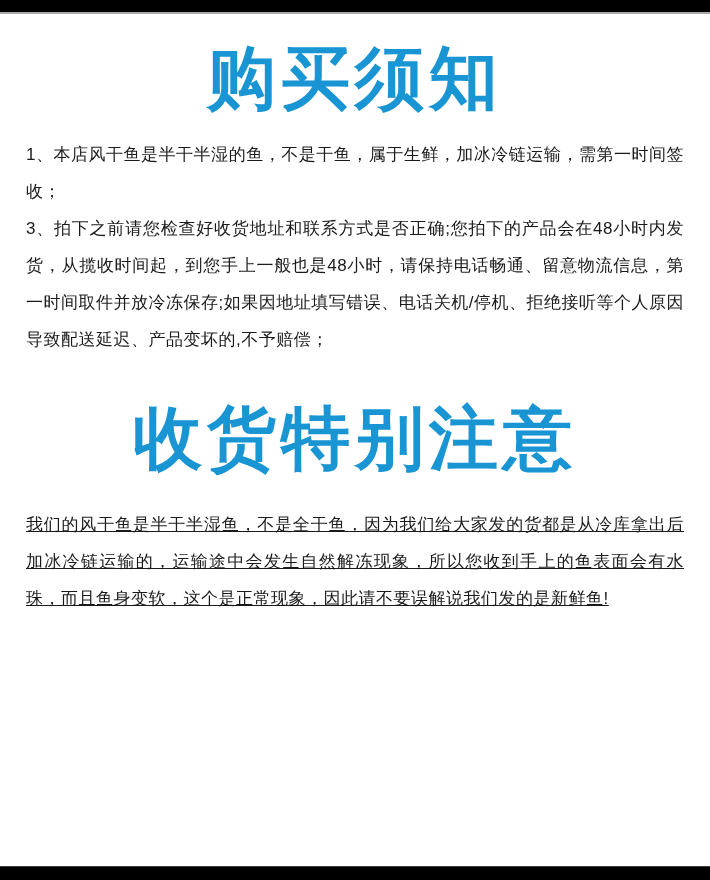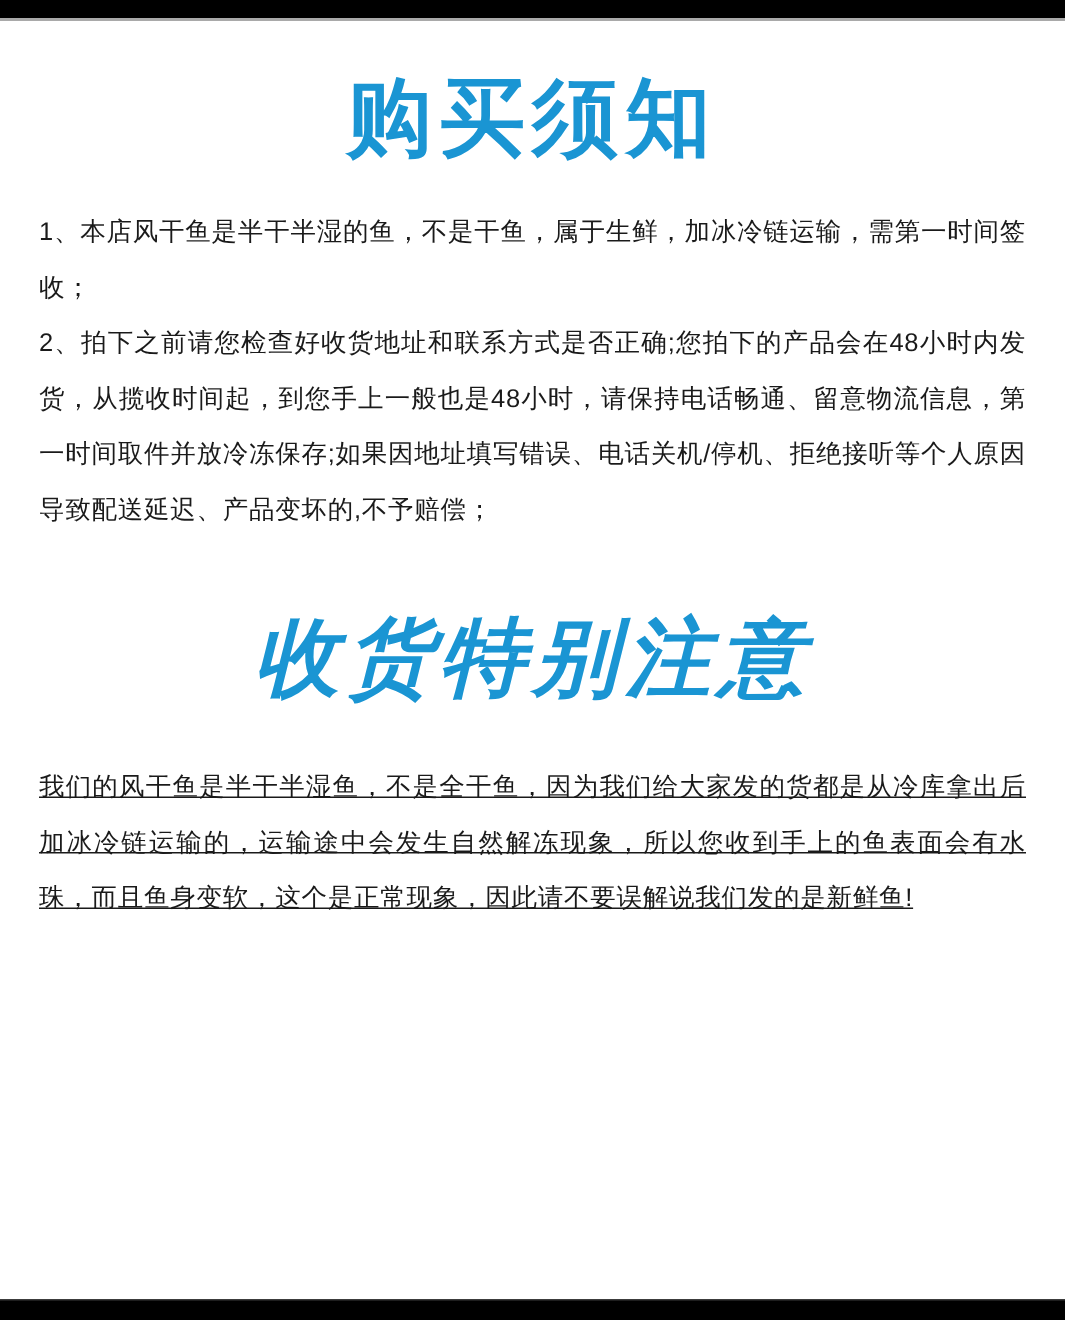--- a/index.html
+++ b/index.html
@@ -19,29 +19,29 @@
     height: 12px;
     background: #000000;
   }
   .top-divider {
     height: 2px;
     background: #a9a9a9;
   }
   .section-title {
     margin: 0;
     color: #1a95d3;
-    font-size: 57px;
+    font-size: 69px;
     line-height: 62px;
     font-weight: 900;
     text-align: center;
     letter-spacing: 5px;
     font-family: "Liberation Sans", "DejaVu Sans", sans-serif;
   }
   .title-1 { margin-top: 34px; }
-  .title-2 { margin-top: 48px; line-height: 66px; font-style: italic; }
+  .title-2 { margin-top: 48px; line-height: 66px; }
   .body-text {
     margin: 0 26px;
     color: #1a1a1a;
     font-size: 17px;
     line-height: 37px;
     letter-spacing: 0.5px;
     text-align: justify;
   }
   .body-1 { margin-top: 26px; }
   .body-2 { margin-top: 34px; text-decoration: underline; }
@@ -64,21 +64,21 @@
 
 <div class="page">
 
   <div class="top-bar"></div>
   <div class="top-divider"></div>
 
   <h1 class="section-title title-1">购买须知</h1>
 
   <div class="body-text body-1">
     <p>1、本店风干鱼是半干半湿的鱼，不是干鱼，属于生鲜，加冰冷链运输，需第一时间签收；</p>
-    <p>2、拍下之前请您检查好收货地址和联系方式是否正确;您拍下的产品会在48小时内发货，从揽收时间起，到您手上一般也是48小时，请保持电话畅通、留意物流信息，第一时间取件并放冷冻保存;如果因地址填写错误、电话关机/停机、拒绝接听等个人原因导致配送延迟、产品变坏的,不予赔偿；</p>
+    <p>3、拍下之前请您检查好收货地址和联系方式是否正确;您拍下的产品会在48小时内发货，从揽收时间起，到您手上一般也是48小时，请保持电话畅通、留意物流信息，第一时间取件并放冷冻保存;如果因地址填写错误、电话关机/停机、拒绝接听等个人原因导致配送延迟、产品变坏的,不予赔偿；</p>
   </div>
 
   <h1 class="section-title title-2">收货特别注意</h1>
 
   <div class="body-text body-2">
     <p>我们的风干鱼是半干半湿鱼，不是全干鱼，因为我们给大家发的货都是从冷库拿出后加冰冷链运输的，运输途中会发生自然解冻现象，所以您收到手上的鱼表面会有水珠，而且鱼身变软，这个是正常现象，因此请不要误解说我们发的是新鲜鱼!</p>
   </div>
 
   <div class="bottom-bar"></div>
 

